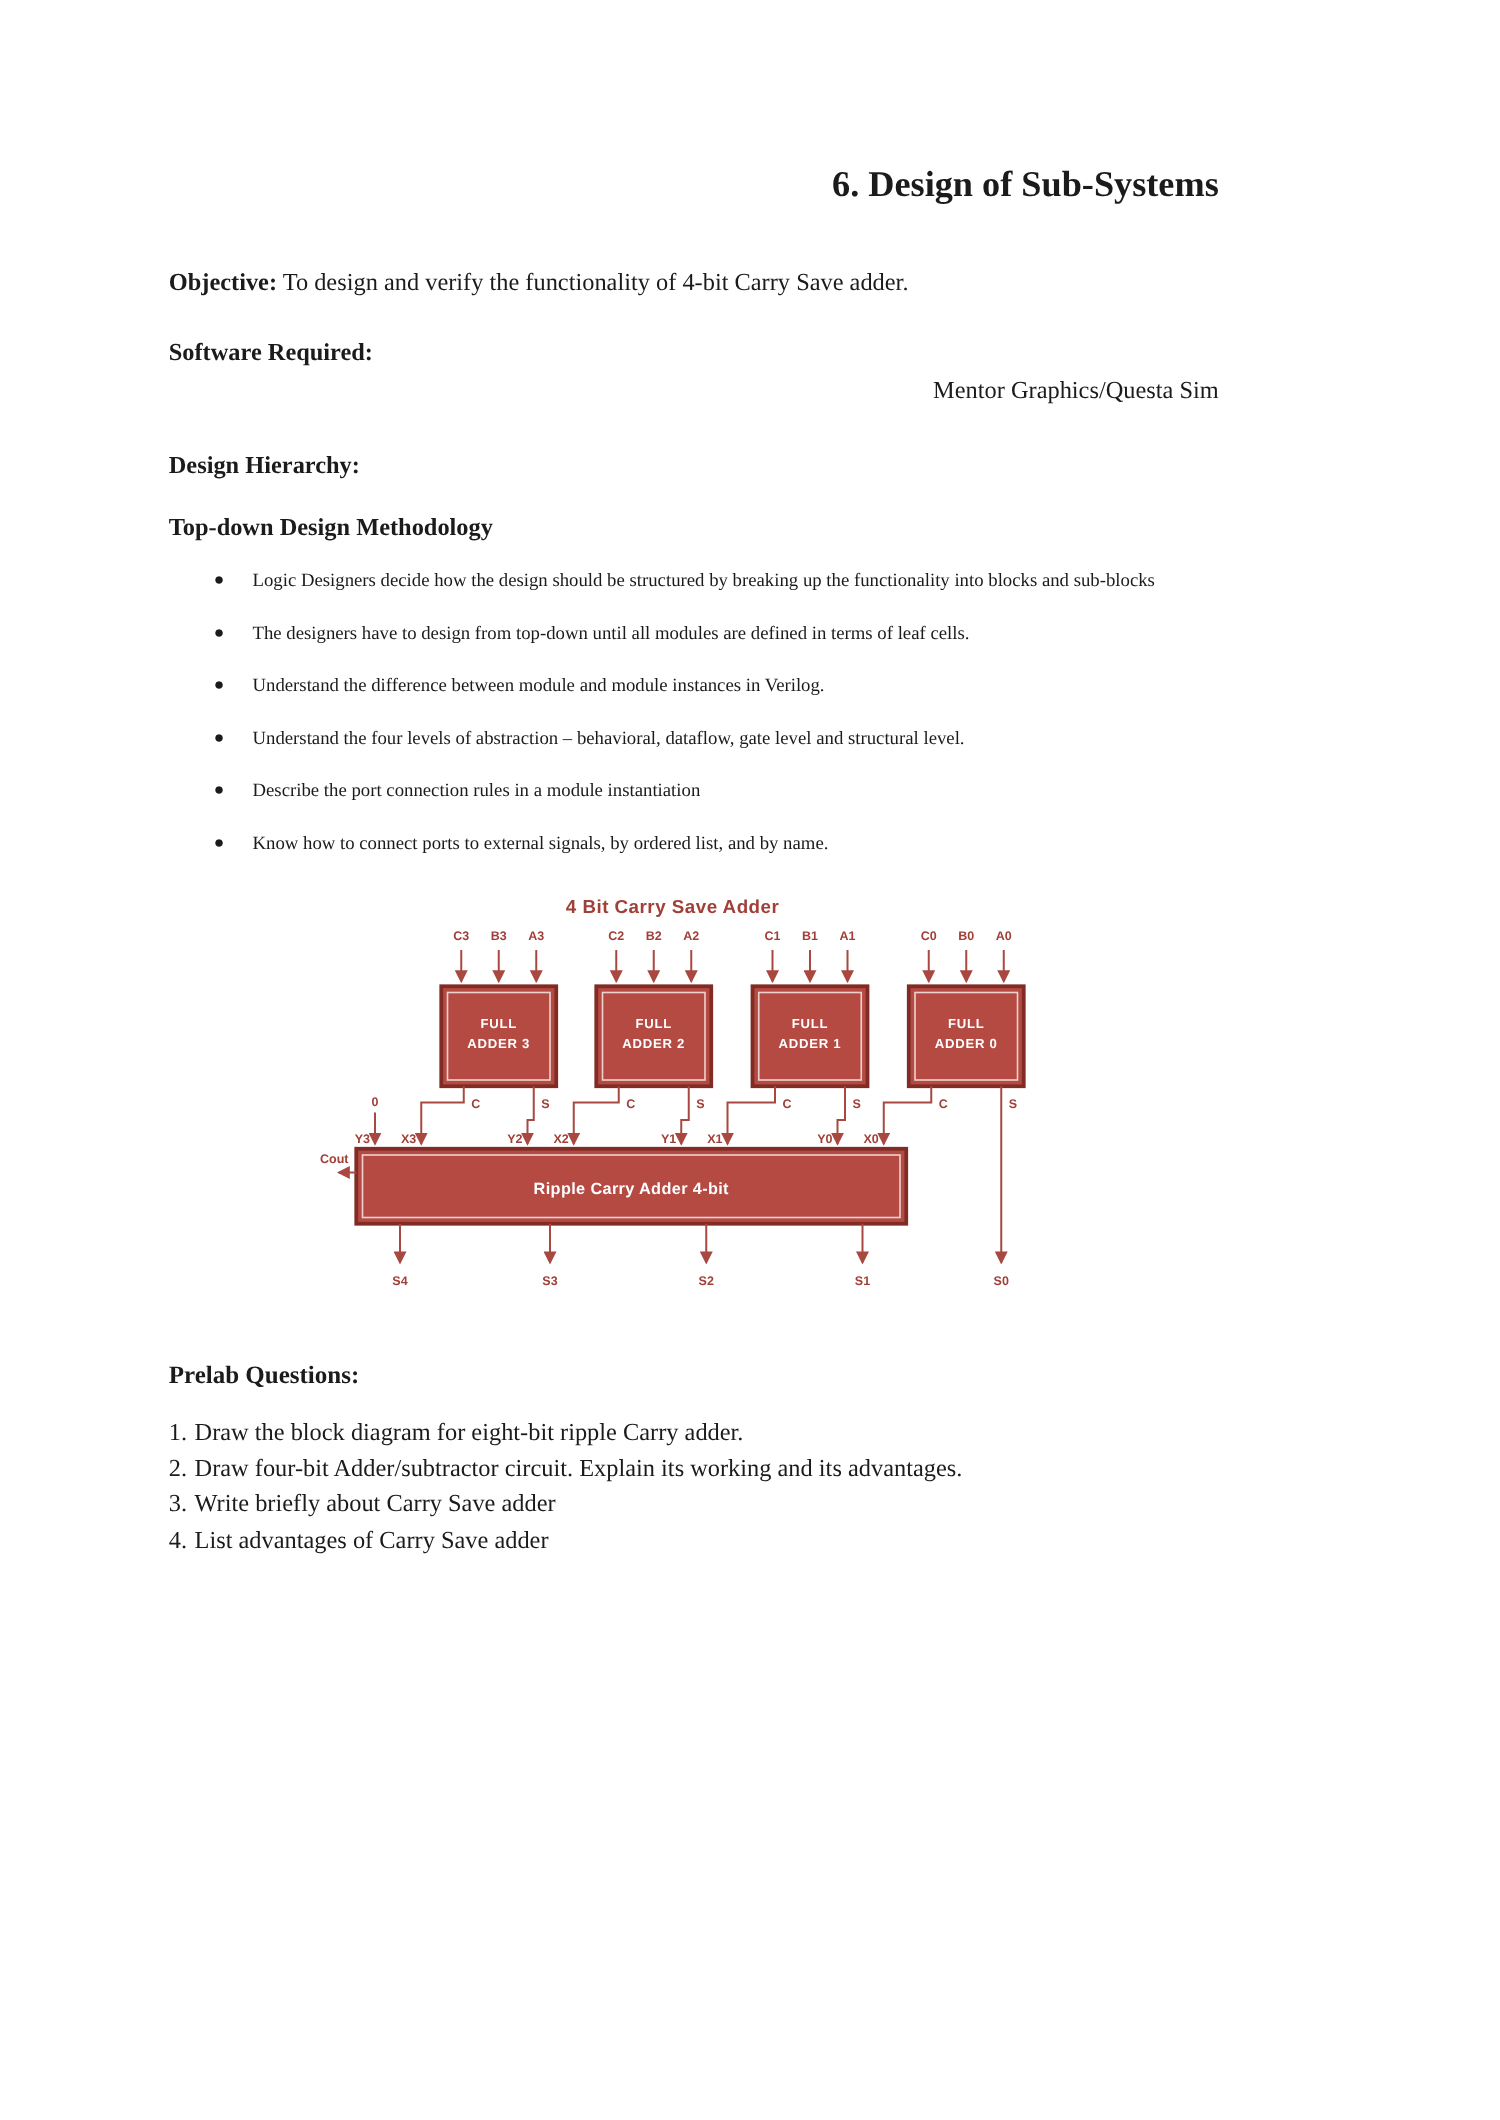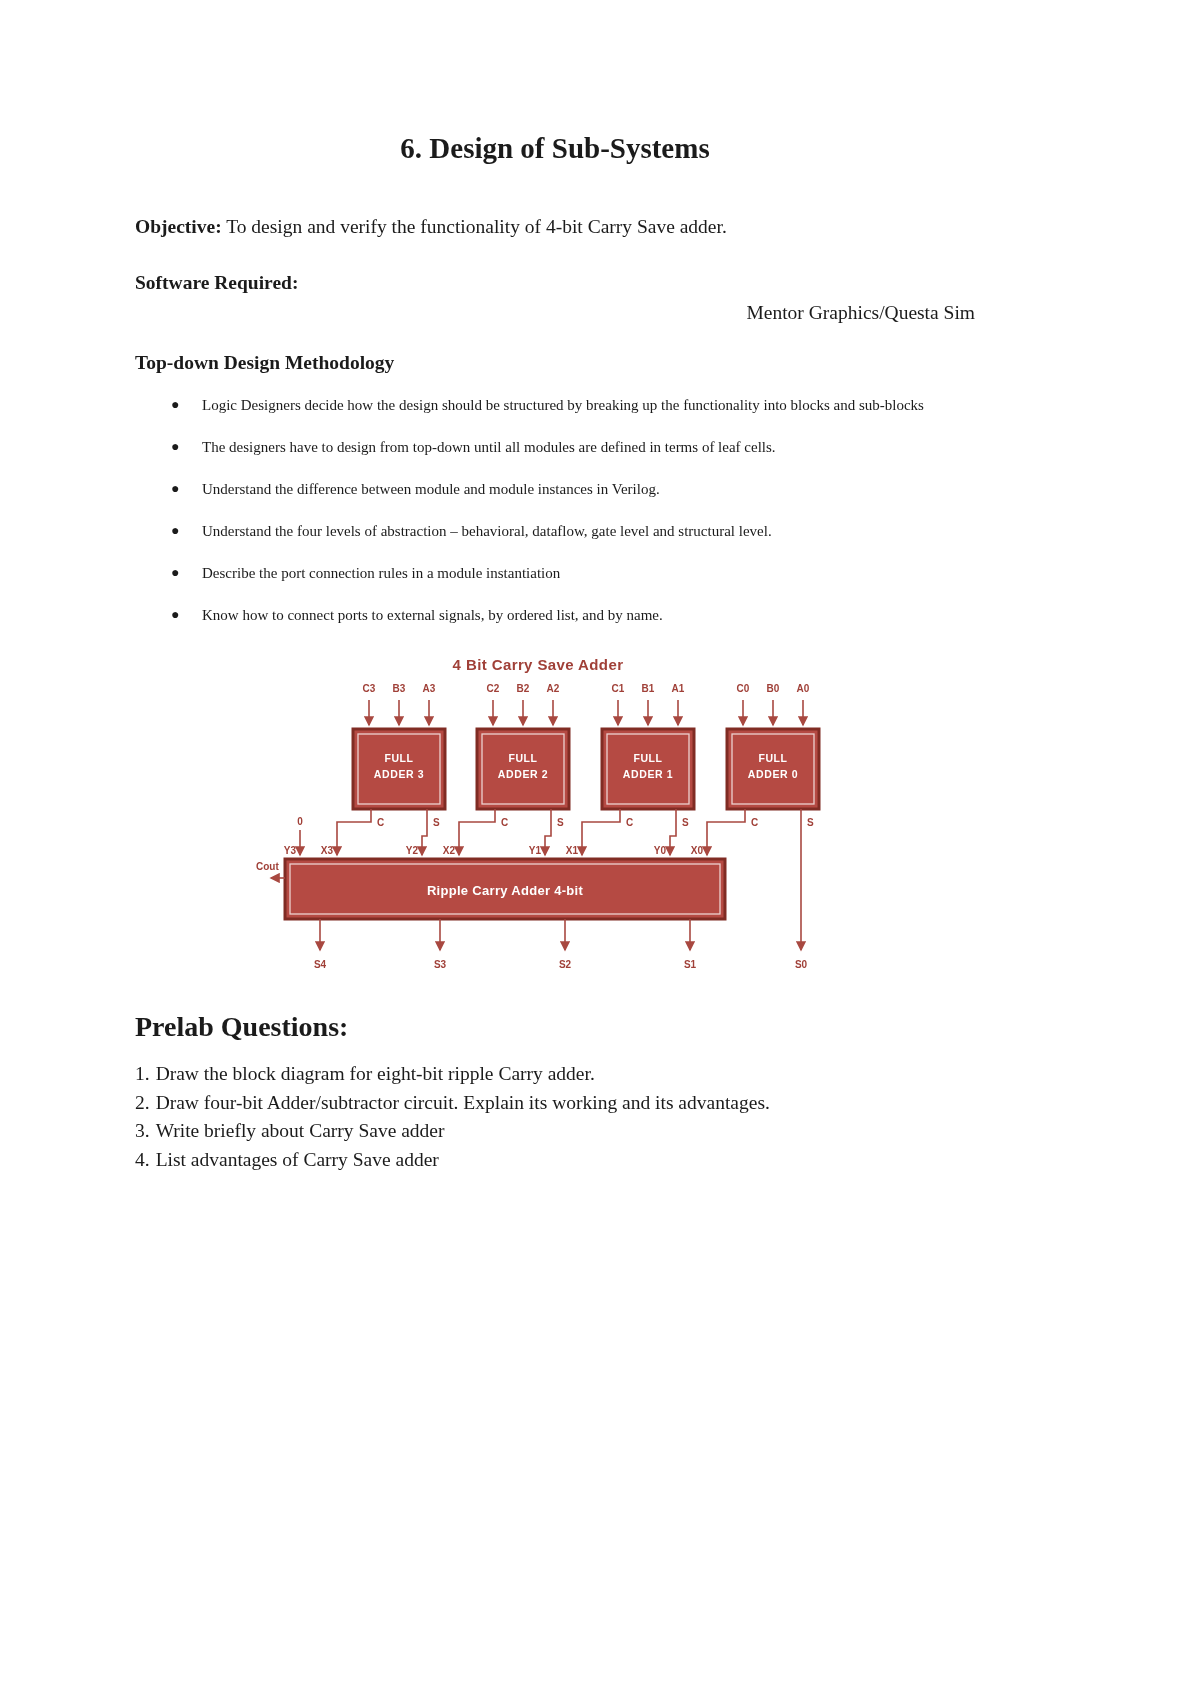--- a/index.html
+++ b/index.html
@@ -9,21 +9,21 @@
     height: 1696px;
     background: var(--page-bg, #ffffff);
     color: var(--text, #1b1b1b);
     font-family: "Liberation Serif", serif;
     padding: 130px 225px 0 135px;
     overflow: hidden;
   }
   .doc-title {
     font-size: 29px;
     font-weight: bold;
-    text-align: center;
+    text-align: right;
     margin: 0;
     line-height: 36px;
   }
   .para { font-size: 19.5px; line-height: 30px; margin: 0; }
   .bold { font-weight: bold; }
   .objective-para { margin-top: 46px; }
   .software-label { margin-top: 26px; }
   .software-value { padding-left: 98px; text-align: right; }
   .hierarchy-label { margin-top: 30px; }
   .methodology-heading { margin-top: 20px; }
@@ -39,21 +39,21 @@
   .bullets li::before {
     content: "\25CF";
     position: absolute;
     left: 36px;
     top: 0;
     font-size: 14px;
     line-height: 30px;
     color: var(--text, #1b1b1b);
   }
   .figure { margin: 24px auto 0 auto; width: 600px; }
-  .prelab-heading { margin-top: 24px; font-size: 28px; }
+  .prelab-heading { margin-top: 36px; font-size: 20px; }
   .questions { list-style: none; margin: 18px 0 0 0; padding: 0; }
   .questions li { font-size: 19.5px; line-height: 28.5px; font-family: Liberation Serif, serif; }
   .qnum { margin-right: 6px; }
 
   
   .dtitle {
     font-family: "Liberation Sans", sans-serif;
     font-size: 15px; font-weight: bold; letter-spacing: .4px;
     fill: var(--diagram-label, #8d463e); text-anchor: middle;
   }
@@ -85,20 +85,21 @@
   <h1 class="doc-title">6. Design of Sub-Systems</h1>
 
   <p class="para objective-para">
     <span class="bold">Objective:</span>
     <span>To design and verify the functionality of 4-bit Carry Save adder.</span>
   </p>
 
   <p class="para bold software-label">Software Required:</p>
   <p class="para software-value">Mentor Graphics/Questa Sim</p>
 
+  <p class="para bold hierarchy-label">Design Hierarchy:</p>
 
   <p class="para bold methodology-heading">Top-down Design Methodology</p>
 
   <ul class="bullets">
     <li><span>Logic Designers decide how the design should be structured by breaking up the functionality into blocks and sub-blocks</span></li>
     <li><span>The designers have to design from top-down until all modules are defined in terms of leaf cells.</span></li>
     <li><span>Understand the difference between module and module instances in Verilog.</span></li>
     <li><span>Understand the four levels of abstraction – behavioral, dataflow, gate level and structural level.</span></li>
     <li><span>Describe the port connection rules in a module instantiation</span></li>
     <li><span>Know how to connect ports to external signals, by ordered list, and by name.</span></li>

